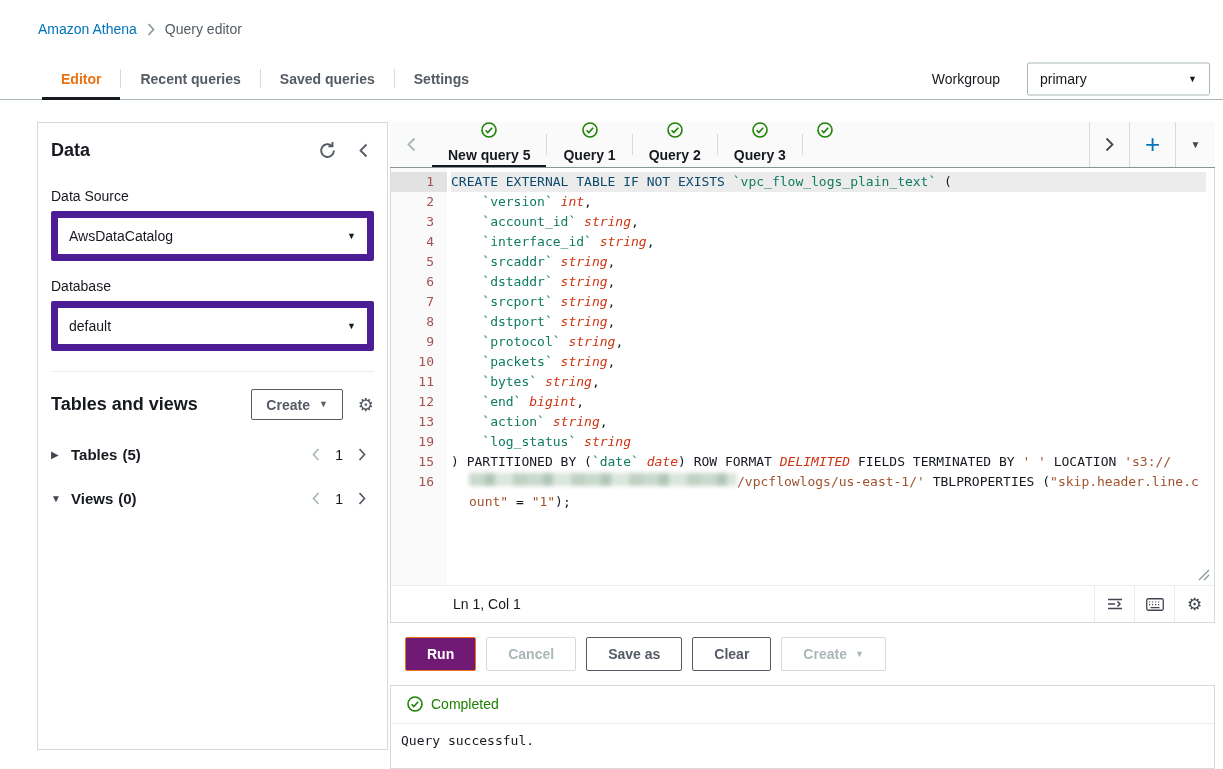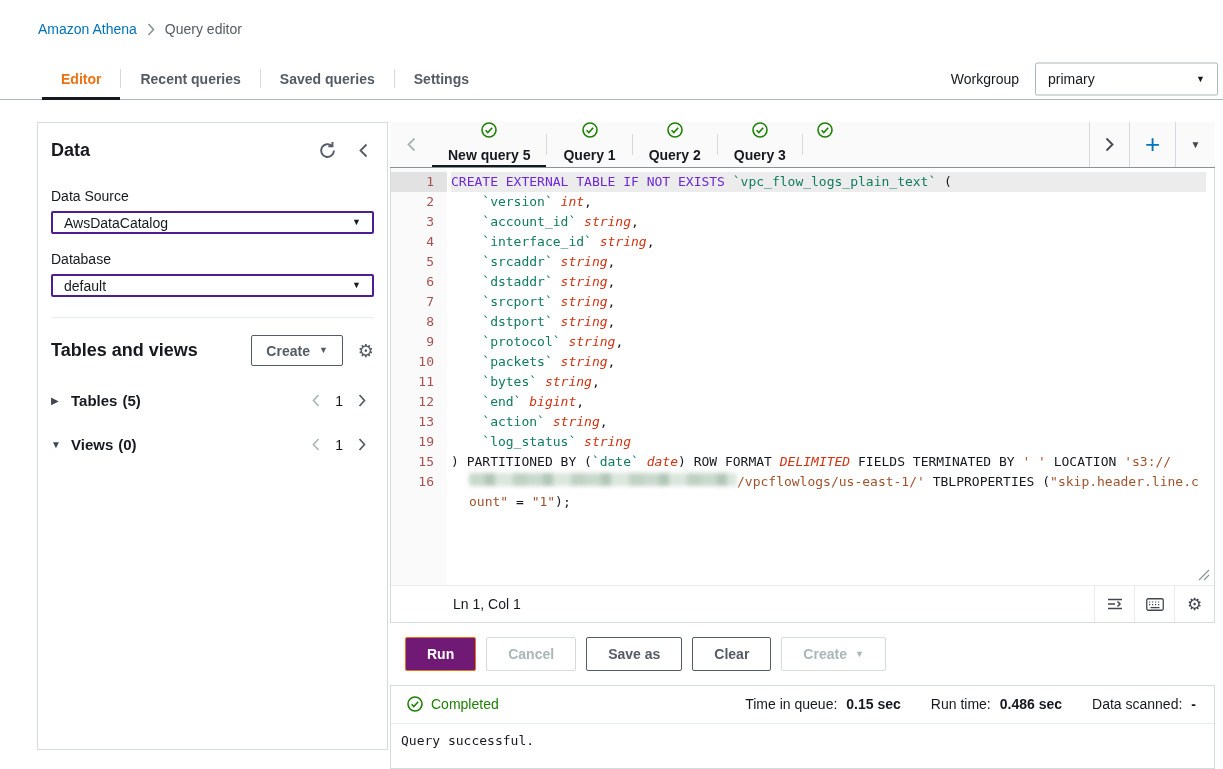--- a/index.html
+++ b/index.html
@@ -14,35 +14,35 @@
   .breadcrumb { display:flex; align-items:center; gap:10px; padding:21px 0 0 38px; font-size:14px; }
   .crumb-link { color:#0073bb; cursor:pointer; }
   .crumb-current { color:#545b64; }
 
   
   .nav-row { position:relative; display:flex; align-items:stretch; height:42px; margin-top:21px; border-bottom:1px solid #aab7b8; padding-left:42px; }
   .nav-tab { position:relative; display:flex; align-items:center; padding:0 19px; font-weight:700; color:#545b64; cursor:pointer; }
   .nav-tab.active { color:#ec7211; }
   .nav-tab.active::after { content:""; position:absolute; left:0; right:0; bottom:-1px; height:3px; background:#16191f; }
   .nav-sep { width:1px; background:#d5dbdb; margin:11px 0; }
-  .workgroup { position:absolute; right:5px; top:50%; transform:translateY(-50%); display:flex; align-items:center; gap:16px;margin-left:46px; }
+  .workgroup { position:absolute; right:13px; top:50%; transform:translateY(-50%); display:flex; align-items:center; gap:27px;margin-left:46px; }
   .wg-select { width:183px; height:33px; background:#fff; border:1px solid #aab7b8; border-radius:2px; display:flex; align-items:center; justify-content:space-between; padding:0 12px; cursor:pointer; }
 
   
   .content { display:flex; align-items:flex-start; gap:2px; padding:22px 8px 0 37px; }
 
   
   .data-panel { width:351px; flex:none; background:#fff; border:1px solid #d5dbdb; padding:17px 13px 16px 13px; height:628px; }
   .panel-head { display:flex; align-items:center; }
   .panel-title { font-size:18px; font-weight:700; }
   .panel-head-icons { margin-left:auto; display:flex; align-items:center; gap:22px; padding-right:6px; }
   .icon-btn { cursor:pointer; color:#545b64; display:flex; align-items:center; }
   .field-label { margin:27px 0 7px; font-size:14px; }
   .field-label.second { margin-top:17px; }
-  .select { height:23px; background:#fff; border:2px solid #4c1d95; border-radius:2px; display:flex; align-items:center; justify-content:space-between; padding:0 11px; cursor:pointer; }
+  .select { height:50px; background:#fff; border:7px solid #4c1d95; border-radius:2px; display:flex; align-items:center; justify-content:space-between; padding:0 11px; cursor:pointer; }
   .caret { font-size:9px; color:#16191f; line-height:1; }
   .caret.gray { color:#aab7b8; }
   .panel-divider { height:1px; background:#eaeded; margin:20px 0 17px; }
   .tv-head { display:flex; align-items:center; }
   .tv-title { font-size:18px; font-weight:700; flex:1; }
   .create-btn { height:31px; background:#fff; border:1px solid #545b64; border-radius:2px; color:#545b64; font-weight:700; font-size:14px; display:flex; align-items:center; gap:9px; padding:0 14px; cursor:pointer; }
   .gear { font-size:18px; line-height:1; color:#545b64; margin-left:15px; cursor:pointer; }
   .search { margin-top:15px; height:33px; border:1px solid #aab7b8; border-radius:2px; display:flex; align-items:center; gap:9px; padding:0 10px; background:#fff; }
   .search input { border:none; outline:none; flex:1; font-size:14px; font-family:inherit; color:#16191f; background:transparent; }
   .search input::placeholder { color:#879596; font-style:italic; }
@@ -75,21 +75,21 @@
 
   
   .editor-box { background:#fff; border-left:1px solid #d5dbdb; border-right:1px solid #d5dbdb; border-bottom:1px solid #d5dbdb; }
   .editor { position:relative; display:flex; height:417px; overflow:hidden; font-family:"DejaVu Sans Mono", monospace; font-size:13px; line-height:20px; }
   .gutter { width:56px; flex:none; background:#fafafa; text-align:right; padding-top:4px; color:#a55151; }
   .gutter .ln { height:20px; padding-right:13px; }
   .gutter .ln.active { background:#e2e2e2; }
   .code { flex:1; min-width:0; padding:4px 8px 0 4px; cursor:text; }
   .code-line { white-space:pre-wrap; word-break:break-all; min-height:20px; padding-left:18px; text-indent:-18px; }
   .code-line.active { background:#ececec; }
-  .tok-kw { color:#6d28d9; }
+  .tok-kw { color:#0c4a6e; }
   .tok-id { color:#0f7b5f; }
   .tok-ty { color:#d13212; font-style:italic; }
   .tok-st { color:#a0522d; }
   .tok-pl { color:#16191f; }
   .blurred { display:inline-block; width:268px; height:13px; border-radius:2px;
     background:repeating-linear-gradient(90deg,#c9d9cd 0 16px,#b2c7b8 16px 26px,#dbe6dd 26px 44px,#c0d2c4 44px 58px);
     filter:blur(2px); }
   .resize-handle { position:absolute; right:4px; bottom:4px; cursor:nwse-resize; }
 
   .status-bar { height:37px; border-top:1px solid #eaeded; display:flex; align-items:stretch; font-size:14px; }
@@ -405,32 +405,18 @@
       <div class="results-head">
         <span class="completed">
           <span>
             <svg width="16" height="16" viewBox="0 0 16 16">
                 <circle cx="8" cy="8" r="7" fill="none" stroke="#1d8102" stroke-width="1.6"></circle>
                 <path d="M4.6 8.3l2.2 2.2 4.4-4.8" fill="none" stroke="#1d8102" stroke-width="1.6"></path>
               </svg>
           </span>
           <span>Completed</span>
         </span>
-        <div class="metrics">
-          <div class="metric">
-            <span class="m-label">Time in queue:</span>
-            <span class="m-value">0.15 sec</span>
-          </div>
-          <div class="metric">
-            <span class="m-label">Run time:</span>
-            <span class="m-value">0.486 sec</span>
-          </div>
-          <div class="metric">
-            <span class="m-label">Data scanned:</span>
-            <span class="m-value">-</span>
-          </div>
-        </div>
       </div>
       <div class="results-output">Query successful.</div>
     </div>
 
   </main>
 </div>
 
 </body></html>

